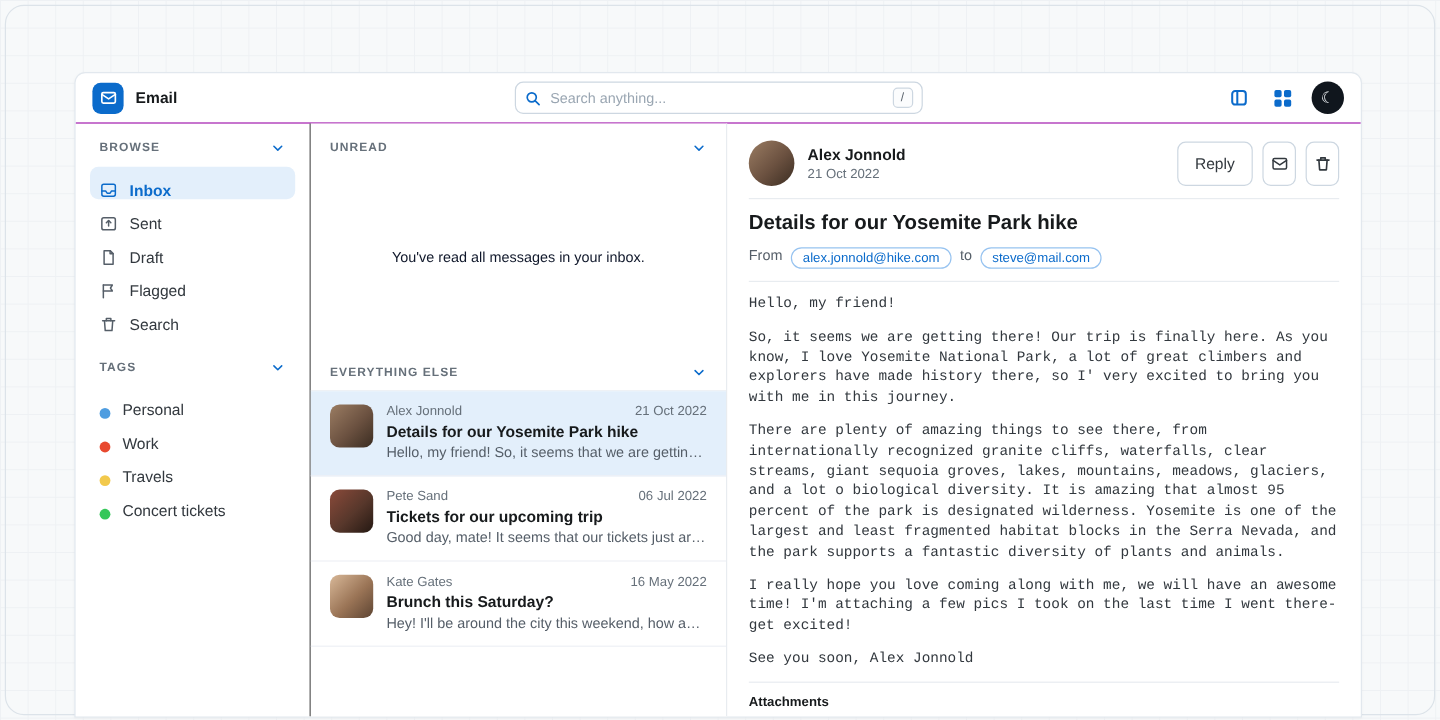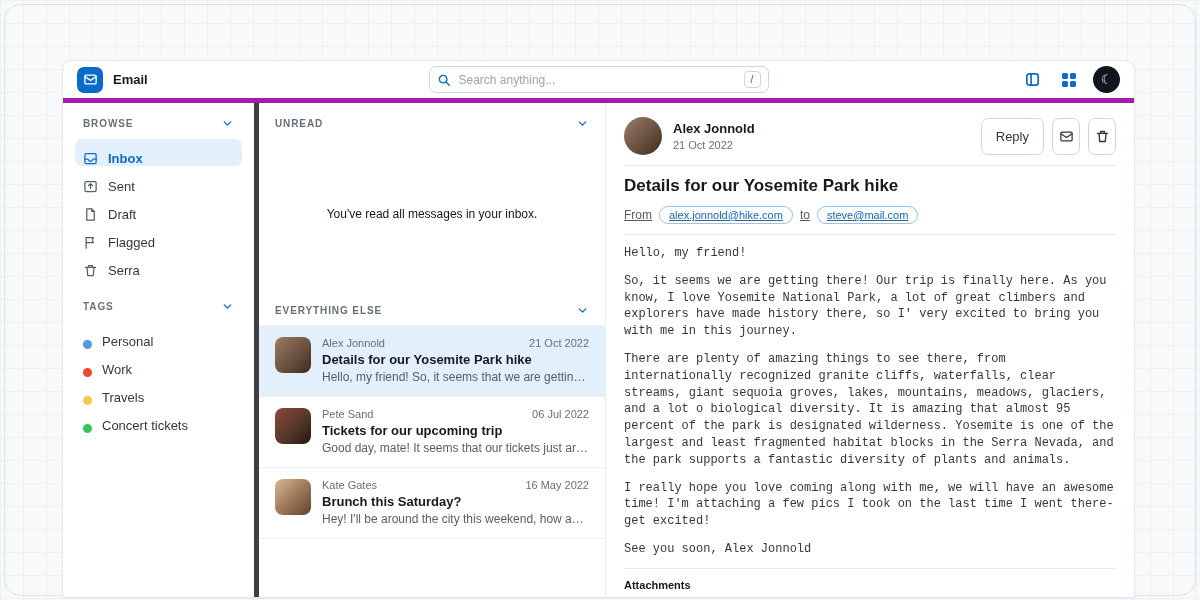--- a/index.html
+++ b/index.html
@@ -17,38 +17,38 @@
   .frame { position:absolute; inset:4px; border:1.5px solid #dce3e9; border-radius:16px; pointer-events:none; }
 
   .app {
     position:absolute; left:62px; top:60px; width:1073px; height:538px;
     background:#fff; border:1px solid #e2e8ee; border-radius:9px 9px 0 0;
     display:flex; flex-direction:column; overflow:hidden;
     box-shadow:0 1px 3px rgba(21,21,21,0.03);
   }
 
   
-  .topbar { height:42px; flex:none; display:flex; align-items:center; padding:0 14px; border-bottom:5px solid #a21caf; }
+  .topbar { height:42px; flex:none; display:flex; align-items:center; padding:0 14px; border-bottom:1px solid #a21caf; }
   .brand { flex:1; display:flex; align-items:center; gap:10px; }
   .logo { width:26px; height:26px; border-radius:7px; background:#0b6bcb; display:flex; align-items:center; justify-content:center; flex:none; }
   .brand-name { font-size:13px; font-weight:700; color:#171a1c; }
   .searchbox { width:340px; height:27px; border:1px solid #cdd7e1; border-radius:7px; background:#fff; display:flex; align-items:center; gap:8px; padding:0 7px; cursor:text; }
   .searchbox .ph { flex:1; font-size:12px; color:#9aa6b2; }
   .kbd { width:17px; height:17px; border:1px solid #cdd7e1; border-radius:4px; background:#fbfcfd; font-size:10px; color:#555e68; display:flex; align-items:center; justify-content:center; }
   .top-right { flex:1; display:flex; justify-content:flex-end; align-items:center; gap:11px; }
   .icon-btn { width:26px; height:26px; border-radius:7px; display:flex; align-items:center; justify-content:center; cursor:pointer; }
   .grid-glyph { display:grid; grid-template-columns:6px 6px; grid-template-rows:6px 6px; gap:2px; }
   .grid-glyph span { background:#0b6bcb; border-radius:1.5px; }
   .moon-btn { width:27px; height:27px; border-radius:50%; background:#10161d; color:#f2f5f8; display:flex; align-items:center; justify-content:center; font-size:13px; cursor:pointer; }
 
   
   .main { flex:1; display:flex; min-height:0; }
 
   
-  .sidebar { width:196px; flex:none; border-right:5px solid #404040; padding:14px 12px; }
+  .sidebar { width:196px; flex:none; border-right:1px solid #404040; padding:14px 12px; }
   .sec-head { display:flex; align-items:center; justify-content:space-between; padding:0 8px 9px; font-size:10px; font-weight:700; letter-spacing:.09em; color:#66707a; cursor:pointer; }
   .chev { color:#0b6bcb; display:flex; }
   .nav-item { display:flex; align-items:flex-end; gap:10px; height:27px; padding:0 8px; border-radius:7px; font-size:13px; color:#32383e; cursor:pointer; margin-bottom:1px; }
   .nav-item .nico { display:flex; color:#555e68; }
   .nav-item.selected { background:#e3effb; color:#0b6bcb; font-weight:600; }
   .nav-item.selected .nico { color:#0b6bcb; }
   .tags-sec { margin-top:22px; }
   .tag-dot { width:9px; height:9px; border-radius:50%; flex:none; }
 
   
@@ -71,21 +71,21 @@
   .detail { flex:1; min-width:0; padding:14px 18px 0; overflow:hidden; }
   .d-head { display:flex; align-items:center; gap:11px; }
   .d-avatar { width:38px; height:38px; border-radius:50%; flex:none; }
   .d-name { font-size:13px; font-weight:600; color:#171a1c; }
   .d-date { font-size:11px; color:#66707a; margin-top:3px; }
   .d-actions { margin-left:auto; display:flex; gap:8px; }
   .btn { height:37px; padding:0 14px; border:1px solid #cdd7e1; border-radius:7px; background:#fff; font-size:13px; font-weight:500; color:#32383e; display:flex; align-items:center; justify-content:center; cursor:pointer; }
   .ibtn { width:28px; padding:0; color:#32383e; }
   .div { border:none; border-top:1px solid #e8ecf0; margin:10px 0; }
   .d-subject { font-size:17px; font-weight:600; color:#171a1c; margin:4px 0 10px; }
-  .from-row { display:flex; align-items:center; gap:7px; font-size:12px; color:#555e68; margin-bottom:2px;text-decoration:underline; }
+  .from-row { display:flex; align-items:flex-start; gap:7px; font-size:12px; color:#555e68; margin-bottom:2px; }
   .chip { border:1px solid #97c3f0; color:#0b6bcb; font-size:11px; font-weight:500; padding:2px 9px; border-radius:20px; background:#fff; cursor:pointer; }
   .mailbody { margin-top:0;font-family:Liberation Mono, monospace; }
   .mailbody p { font-size:12px; line-height:1.4; color:#32383e; margin-bottom:11px; }
   .mailbody p:last-child { margin-bottom:2px; }
   .att-label { font-size:11px; font-weight:700; color:#171a1c; margin:4px 0 10px; }
   .att-row { display:flex; gap:10px; align-items:stretch; }
   .thumb { width:54px; height:54px; border-radius:8px; border:1px solid #dfe5ea; cursor:pointer; }
   .th-1 { background:linear-gradient(180deg,#c3cdd0 0%,#9aa895 38%,#5d7452 62%,#33452f 100%); }
   .th-2 { background:linear-gradient(160deg,#a8bfd0 0%,#8d9aa2 35%,#5e6a70 65%,#2e3a40 100%); }
   .file-card { display:flex; border:1px solid #e3e8ee; border-radius:8px; overflow:hidden; background:#fff; cursor:pointer; }
@@ -192,21 +192,21 @@
         <span>Flagged</span>
       </div>
       <div class="nav-item">
         <span class="nico">
             <svg width="15" height="15" viewBox="0 0 24 24" fill="none" stroke="currentColor" stroke-width="2" stroke-linecap="round" stroke-linejoin="round">
               <path d="M4 7h16"></path>
               <path d="M9 7V4h6v3"></path>
               <path d="M6.5 7l1 13h9l1-13"></path>
             </svg>
           </span>
-        <span>Serra</span>
+        <span>Search</span>
       </div>
 
       <div class="tags-sec">
         <div class="sec-head">
           <span>TAGS</span>
           <span class="chev">
             <svg width="13" height="13" viewBox="0 0 24 24" fill="none" stroke="currentColor" stroke-width="2.4" stroke-linecap="round" stroke-linejoin="round">
                 <path d="M6 9l6 6 6-6"></path>
               </svg>
           </span>

